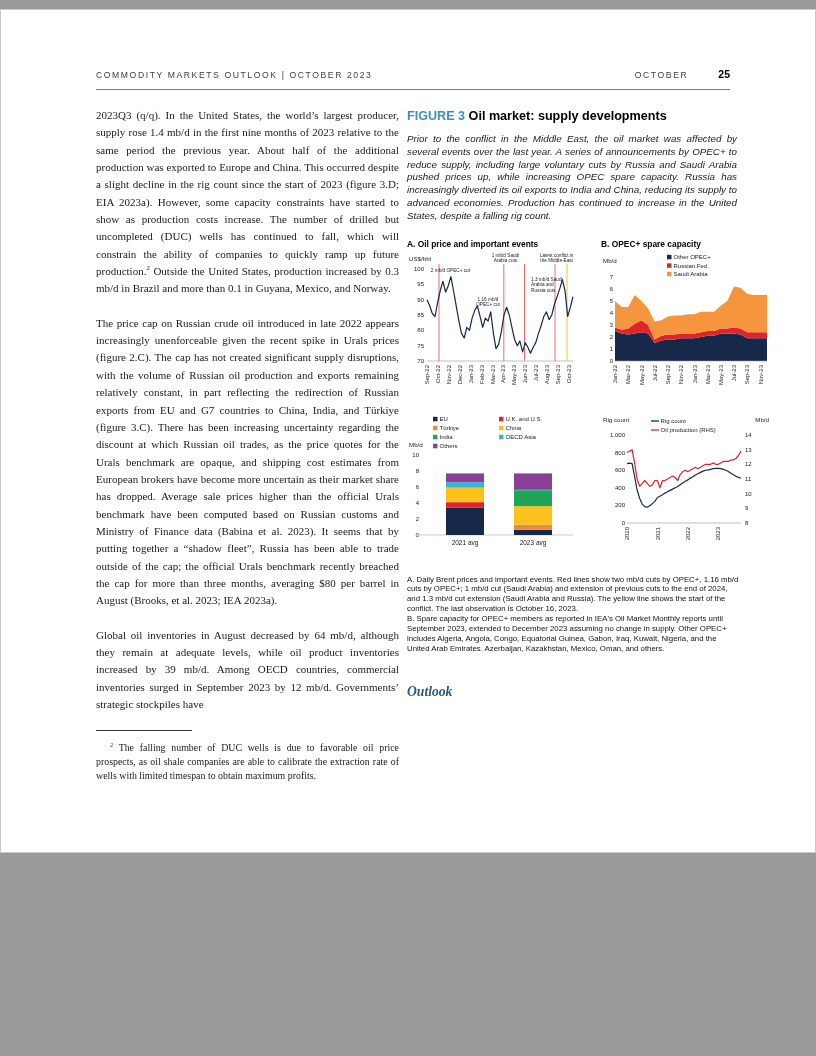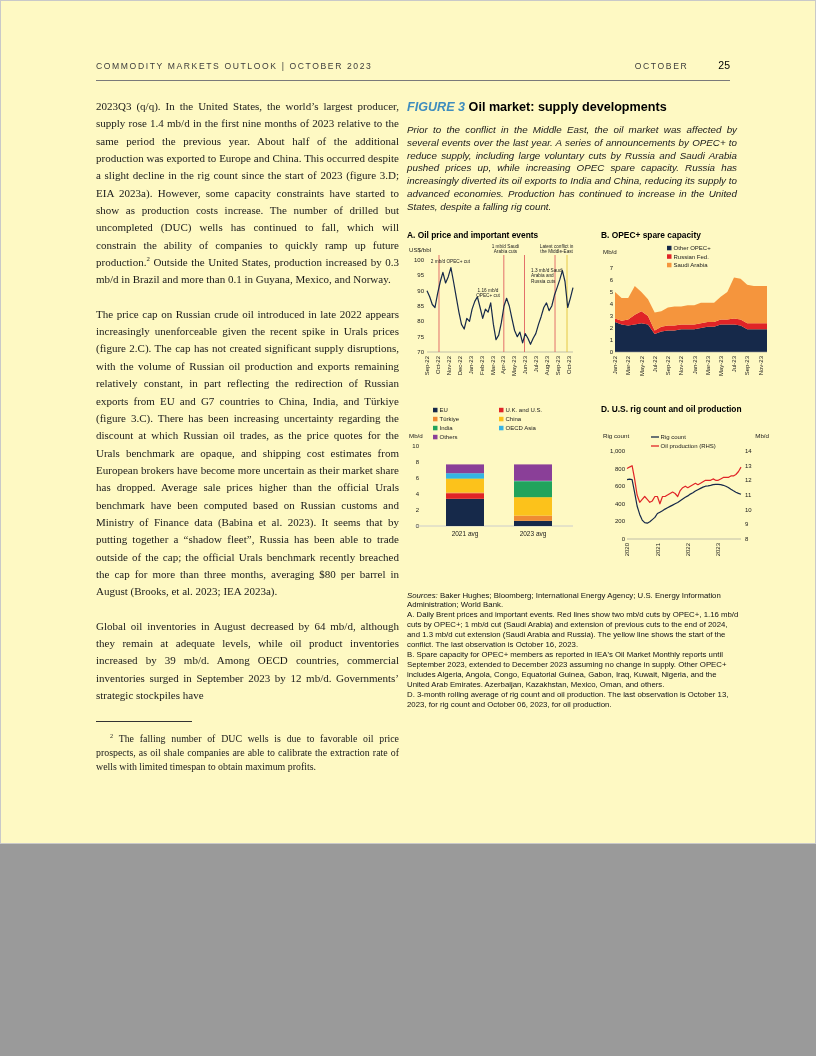--- a/index.html
+++ b/index.html
@@ -1,34 +1,34 @@
 <!DOCTYPE html>
 <html><head>
 <meta charset="utf-8">
 <style>
   html,body{margin:0;padding:0;background:#9a9a9a;}
-  .page{position:relative;width:816px;height:844px;background:#fef9c3;margin:0 auto;
+  .page{position:relative;width:816px;height:844px;background:#ffffff;margin:9px auto;
         font-family:"Liberation Serif",serif;color:#1a1a1a;overflow:hidden;border:1px solid #c9c9c9;box-sizing:border-box;}
   
   .hdr{position:absolute;left:95px;top:58px;width:634px;border-bottom:1px solid #7a7a7a;padding-bottom:9px;
        font-family:"Liberation Sans",sans-serif;font-size:8.6px;letter-spacing:1.6px;color:#3c3c3c;
        display:flex;justify-content:space-between;align-items:baseline;}
-  .hdr .pgnum{font-weight:normal;color:#000;font-size:10.5px;letter-spacing:0;margin-left:26px;}
+  .hdr .pgnum{font-weight:bold;color:#000;font-size:10.5px;letter-spacing:0;margin-left:26px;}
   
   .colL{position:absolute;left:95px;top:97px;width:303px;}
   .colR{position:absolute;left:406px;top:99px;width:374px;}
   .colL p.body, .colR p.body{font-size:11px;line-height:17.35px;text-align:justify;margin:0 0 17px 0;}
   .colR p.body{width:322px;}
   sup{font-size:0.62em;vertical-align:super;line-height:0;}
   .fnrule{width:96px;border-top:1px solid #333;margin:16px 0 10px 0;}
   .footnote{font-size:9.9px;line-height:13.6px;text-align:justify;margin:0;}
   .footnote .fnind{display:inline-block;width:14px;}
   
   .figtitle{font-family:"Liberation Sans",sans-serif;font-size:12.6px;font-weight:bold;margin:0 0 10px 0;width:330px;color:#000;}
-  .figtitle .figlab{color:#3f8dbe;font-style:italic;}
+  .figtitle .figlab{color:#3f8dbe;}
   .figintro{font-family:"Liberation Sans",sans-serif;font-style:italic;font-size:9.8px;line-height:12.8px;
             text-align:justify;margin:0 0 16px 0;width:330px;}
   .grid{display:grid;grid-template-columns:180px 180px;column-gap:14px;row-gap:10px;margin-bottom:10px;}
   .cell h3{font-family:"Liberation Sans",sans-serif;font-size:8.4px;font-weight:bold;margin:0 0 2px 0;color:#000;}
   .cell h3.tall{height:21px;margin-bottom:4px;}
   .chart{width:170px;height:152px;}
   
   .notes{font-family:"Liberation Sans",sans-serif;font-size:7.8px;line-height:9.9px;width:332px;color:#111;margin-bottom:30px;}
   .notes p{margin:0;}
   .outlook{font-family:"Liberation Serif",serif;font-style:italic;font-weight:bold;font-size:13.6px;
@@ -170,21 +170,20 @@
               <rect x="107" y="116.8" width="38" height="5.200000000000003" fill="#16294a"></rect>
               <rect x="107" y="111.6" width="38" height="5.200000000000003" fill="#ef8b33"></rect>
               <rect x="107" y="93.2" width="38" height="18.39999999999999" fill="#fcc21b"></rect>
               <rect x="107" y="77.2" width="38" height="16" fill="#21a35c"></rect>
               <rect x="107" y="76.80000000000001" width="38" height="0.3999999999999915" fill="#35b4e4"></rect>
               <rect x="107" y="60.400000000000006" width="38" height="16.400000000000006" fill="#8a3f98"></rect>
               <text x="126" y="132" font-size="6.5" fill="#1a1a1a" text-anchor="middle" font-family="&quot;Liberation Sans&quot;,sans-serif">2023 avg</text>
             </svg></div>
       </div>
       <div class="cell">
-        <h3 class="tall">D. U.S. rig count and oil production</h3>
         <div class="chart" id="chartD"><svg viewBox="0 0 170 152" width="170" height="152">
               <text x="2" y="9" font-size="6.2" fill="#1a1a1a" text-anchor="start" font-family="&quot;Liberation Sans&quot;,sans-serif">Rig count</text>
               <text x="24" y="24" font-size="6" fill="#1a1a1a" text-anchor="end" font-family="&quot;Liberation Sans&quot;,sans-serif">1,000</text>
               <text x="24" y="112" font-size="6" fill="#1a1a1a" text-anchor="end" font-family="&quot;Liberation Sans&quot;,sans-serif">0</text>
               <text x="24" y="94.4" font-size="6" fill="#1a1a1a" text-anchor="end" font-family="&quot;Liberation Sans&quot;,sans-serif">200</text>
               <text x="24" y="76.8" font-size="6" fill="#1a1a1a" text-anchor="end" font-family="&quot;Liberation Sans&quot;,sans-serif">400</text>
               <text x="24" y="59.2" font-size="6" fill="#1a1a1a" text-anchor="end" font-family="&quot;Liberation Sans&quot;,sans-serif">600</text>
               <text x="24" y="41.599999999999994" font-size="6" fill="#1a1a1a" text-anchor="end" font-family="&quot;Liberation Sans&quot;,sans-serif">800</text>
               <text x="168" y="9" font-size="6.2" fill="#1a1a1a" text-anchor="end" font-family="&quot;Liberation Sans&quot;,sans-serif">Mb/d</text>
               <text x="144" y="112" font-size="6" fill="#1a1a1a" text-anchor="start" font-family="&quot;Liberation Sans&quot;,sans-serif">8</text>
@@ -203,21 +202,20 @@
               <polyline points="26.0,39.6 28.5,38.1 31.1,36.7 33.6,49.9 36.1,66.0 38.7,73.3 41.2,70.4 43.7,67.5 46.3,70.4 48.8,73.3 51.3,71.9 53.9,67.5 56.4,67.5 58.9,74.8 61.5,67.5 64.0,67.5 66.5,66.0 69.1,64.5 71.6,63.1 74.1,64.5 76.7,67.5 79.2,61.6 81.7,58.7 84.3,57.2 86.8,58.7 89.3,57.2 91.9,55.7 94.4,54.3 96.9,55.7 99.5,54.3 102.0,52.8 104.5,51.3 107.1,51.3 109.6,51.3 112.1,49.9 114.7,51.3 117.2,51.3 119.7,49.9 122.3,48.4 124.8,48.4 127.3,48.4 129.9,46.9 132.4,46.9 134.9,45.5 137.5,42.5 140.0,38.1" fill="none" stroke="#e02427" stroke-width="1.2" stroke-linejoin="round"></polyline>
               <text x="28.2" y="114" font-size="6" fill="#1a1a1a" text-anchor="end" font-family="&quot;Liberation Sans&quot;,sans-serif" transform="rotate(-90 28.2 114)">2020</text>
               <text x="58.6" y="114" font-size="6" fill="#1a1a1a" text-anchor="end" font-family="&quot;Liberation Sans&quot;,sans-serif" transform="rotate(-90 58.6 114)">2021</text>
               <text x="89" y="114" font-size="6" fill="#1a1a1a" text-anchor="end" font-family="&quot;Liberation Sans&quot;,sans-serif" transform="rotate(-90 89 114)">2022</text>
               <text x="119.4" y="114" font-size="6" fill="#1a1a1a" text-anchor="end" font-family="&quot;Liberation Sans&quot;,sans-serif" transform="rotate(-90 119.4 114)">2023</text>
             </svg></div>
       </div>
     </div>
 
     <div class="notes">
-      <p><i>Sources:</i> <span>Baker Hughes; Bloomberg; International Energy Agency; U.S. Energy Information Administration; World Bank.</span></p>
       <p>A. Daily Brent prices and important events. Red lines show two mb/d cuts by OPEC+, 1.16 mb/d cuts by OPEC+; 1 mb/d cut (Saudi Arabia) and extension of previous cuts to the end of 2024, and 1.3 mb/d cut extension (Saudi Arabia and Russia). The yellow line shows the start of the conflict. The last observation is October 16, 2023.</p>
       <p>B. Spare capacity for OPEC+ members as reported in IEA's Oil Market Monthly reports until September 2023, extended to December 2023 assuming no change in supply. Other OPEC+ includes Algeria, Angola, Congo, Equatorial Guinea, Gabon, Iraq, Kuwait, Nigeria, and the United Arab Emirates. Azerbaijan, Kazakhstan, Mexico, Oman, and others.</p>
-      <p>D. 3-month rolling average of rig count and oil production. The last observation is October 13, 2023, for rig count and October 06, 2023, for oil production.</p>
     </div>
 
+    <h4 class="outlook">Outlook</h4>
   </div>
 
 </div>
 
 </body></html>

